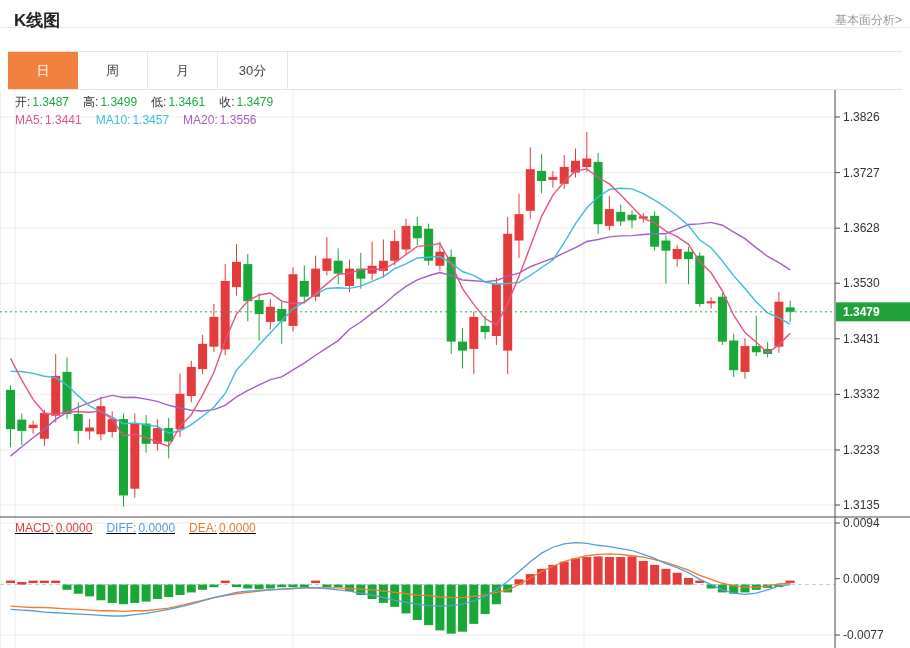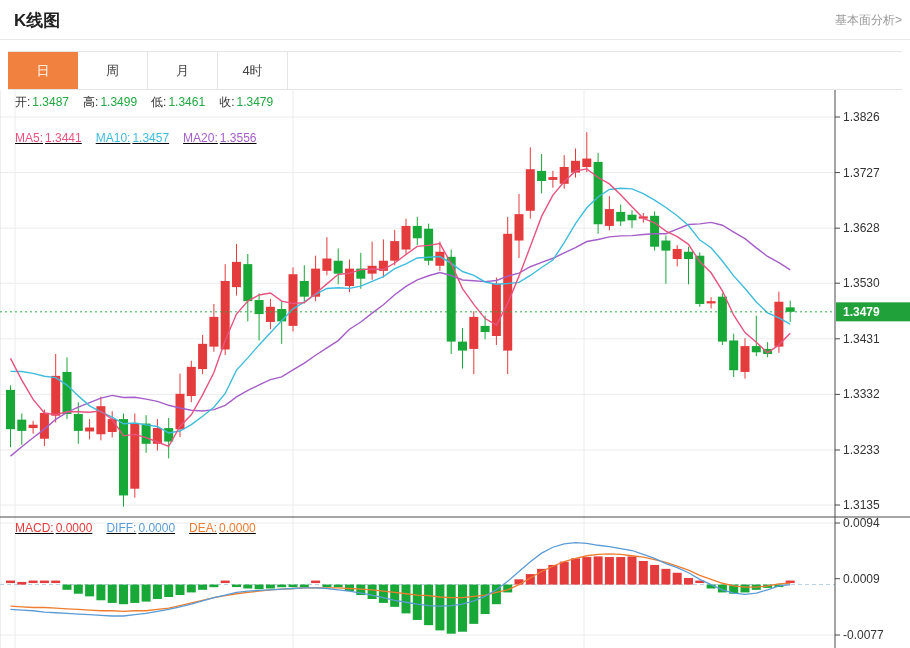--- a/index.html
+++ b/index.html
@@ -1,47 +1,47 @@
 <!DOCTYPE html>
 <html><head>
 <meta charset="utf-8">
 <style>
   html,body{margin:0;padding:0;background:#fff;}
   *{box-sizing:border-box;}
   body{font-family:"Liberation Sans","DejaVu Sans",sans-serif;}
   #app{position:relative;width:910px;height:648px;background:#fff;overflow:hidden;}
-  .hdr{position:absolute;top:0;left:0;right:0;height:40px;border-bottom:1px solid #e8e8e8;}
+  .hdr{position:absolute;top:0;left:0;right:0;height:28px;border-bottom:1px solid #e8e8e8;}
   .hdr .title{position:absolute;left:14px;top:9px;font-size:17px;font-weight:bold;color:#222;}
   .hdr .link{position:absolute;right:8px;top:12px;font-size:12px;color:#999;cursor:pointer;margin-left:8px;}
   .tabbar{position:absolute;top:51px;left:8px;right:8px;height:39px;border-top:1px solid #e5e5e5;border-bottom:1px solid #e5e5e5;display:flex;}
   .tab{width:70px;height:100%;display:flex;align-items:center;justify-content:center;font-size:13px;color:#444;border-right:1px solid #e5e5e5;cursor:pointer;background:#fff;}
   .tab.active{color:#fff;border-right:none;}
   .chartwrap{position:absolute;top:90px;left:0;width:732px;height:558px;}
   .inforow{position:absolute;left:15px;font-size:12px;white-space:nowrap;z-index:3;}
   .inforow .lbl{color:#333;margin-right:2px;}
   .inforow .pair{margin-right:14px;}
   #ohlc-row{top:94px;text-align:center;}
-  #ma-row{top:131px;text-decoration:underline;}
+  #ma-row{top:113px;}
   #macd-row{top:521px;text-decoration:underline;}
   svg text{font-family:"Liberation Sans","DejaVu Sans",sans-serif;}
 </style>
 </head>
 <body>
 
 <div id="app">
   <div class="hdr">
     <span class="title">K线图</span>
     <span class="link">基本面分析&gt;</span>
   </div>
 
   <div class="tabbar">
       <div class="tab active" style="background: rgb(240, 129, 62);">日</div>
       <div class="tab">周</div>
       <div class="tab">月</div>
-      <div class="tab">4时</div>
+      <div class="tab">30分</div>
     </div>
 
   <div class="chartwrap">
     <svg id="chart-svg" width="910" height="558">
         <g>
           <line x1="15" y1="0" x2="15" y2="558" stroke="#ececec" stroke-width="1"></line>
           <line x1="293" y1="0" x2="293" y2="558" stroke="#ececec" stroke-width="1"></line>
           <line x1="584" y1="0" x2="584" y2="558" stroke="#ececec" stroke-width="1"></line>
           <line x1="0" y1="27" x2="835" y2="27" stroke="#ececec" stroke-width="1"></line>
           <line x1="0" y1="82.58900144717799" x2="835" y2="82.58900144717799" stroke="#ececec" stroke-width="1"></line>

